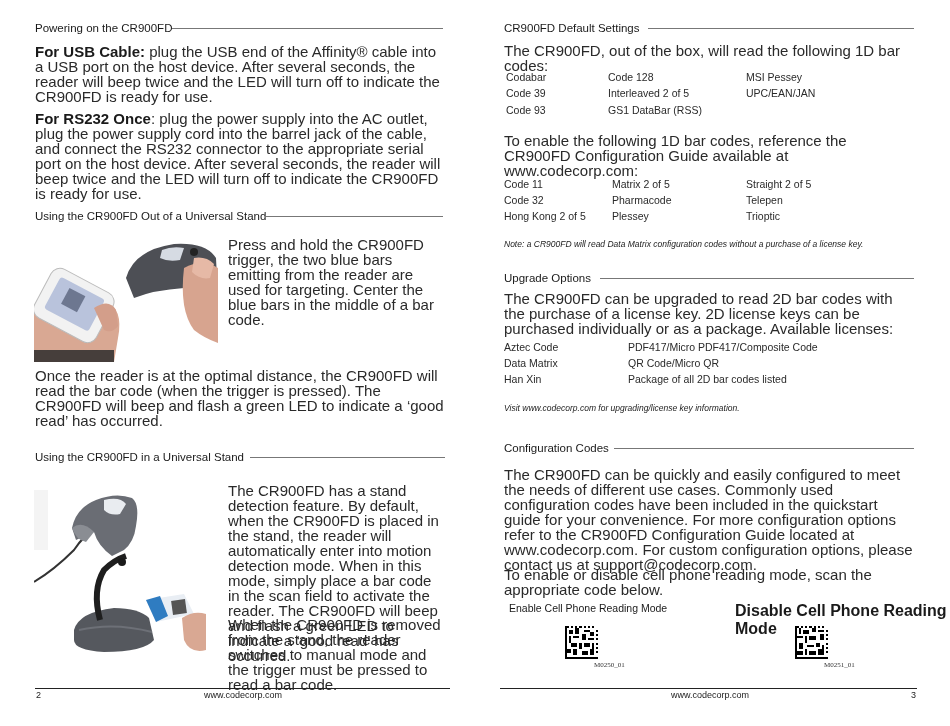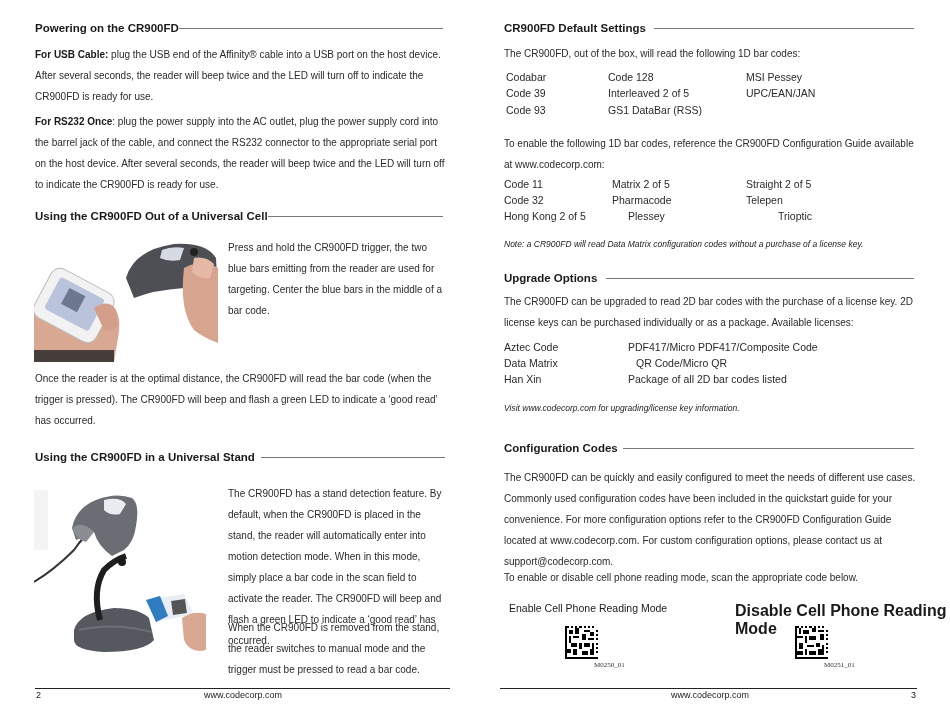--- a/index.html
+++ b/index.html
@@ -5,24 +5,24 @@
     html, body { margin: 0; padding: 0; }
     body {
       width: 950px; height: 726px; background: #ffffff; position: relative; overflow: hidden;
       font-family: "Liberation Sans", sans-serif; color: #2a2a2a; font-size: 10.5px;
     }
     .page { position: absolute; top: 0; height: 726px; }
     .page.left { left: 0; width: 475px; }
     .page.right { left: 475px; width: 475px; }
     .abs { position: absolute; }
     .heading {
-      position: absolute; display: flex; align-items: center; font-weight: bold; font-size: 11.5px; color: #1a1a1a; justify-content: flex-end;
+      position: absolute; display: flex; align-items: center; font-weight: normal; font-size: 11.5px; color: #1a1a1a; justify-content: flex-end;
     }
     .heading .rule { flex: 1; height: 0; border-top: 1.2px solid #777; margin-left: 6px; }
-    .p { position: absolute; line-height: 21px; font-size: 10px; }
+    .p { position: absolute; line-height: 15px; font-size: 15px; }
     .p b { color: #1a1a1a; }
     .grid3 { position: absolute; font-size: 10.5px; line-height: 16px; }
     .grid3 .row { display: flex; }
     .note { position: absolute; font-size: 8.5px; color: #222; font-style: italic; }
     .footer-rule { position: absolute; top: 688px; border-top: 1.5px solid #222; }
     .footer-text { position: absolute; top: 690px; font-size: 9px; color: #222; }
     .barcode { position: absolute; width: 33px; height: 33px; }
     .bc-label { position: absolute; font-family: "Liberation Serif", serif; font-size: 7px; color: #333; padding-left: 28px; }
     .photo { position: absolute; background: #fff; }
   </style>
@@ -38,21 +38,21 @@
 
   <div class="p" style="left:35px; top:44px; width:410px;">
     <b>For USB Cable:</b><span> plug the USB end of the Affinity® cable into a USB port on the host device. After several seconds, the reader will beep twice and the LED will turn off to indicate the CR900FD is ready for use.</span>
   </div>
 
   <div class="p" style="left:35px; top:111px; width:412px;">
     <b>For RS232 Once</b><span>: plug the power supply into the AC outlet, plug the power supply cord into the barrel jack of the cable, and connect the RS232 connector to the appropriate serial port on the host device. After several seconds, the reader will beep twice and the LED will turn off to indicate the CR900FD is ready for use.</span>
   </div>
 
   <div class="heading" style="left:35px; top:210px; width:408px;">
-    <span>Using the CR900FD Out of a Universal Cell</span>
+    <span>Using the CR900FD Out of a Universal Stand</span>
       <span class="rule" style="margin-left:0"></span>
   </div>
 
   <div class="photo" style="left:34px; top:238px; width:184px; height:124px;">
     <svg width="184" height="124" viewBox="0 0 184 124">
 
       <path d="M0 75 Q10 60 30 58 L70 62 Q90 70 84 100 L80 124 L0 124 Z" fill="#d9a893"></path>
       <rect x="5" y="40" width="70" height="55" rx="10" fill="#f2f2f2" stroke="#bbb" transform="rotate(28 40 67)"></rect>
       <rect x="15" y="48" width="50" height="36" rx="3" fill="#b9c3dc" transform="rotate(28 40 67)"></rect>
       <rect x="28" y="54" width="18" height="18" fill="#6d7790" transform="rotate(28 40 67)"></rect>
@@ -138,42 +138,42 @@
     <div class="row" style="height:16px;">
       <span style="width:108px">Code 11</span>
       <span style="width:134px">Matrix 2 of 5</span>
       <span>Straight 2 of 5</span>
     </div>
     <div class="row" style="height:16px;">
       <span style="width:108px">Code 32</span>
       <span style="width:134px">Pharmacode</span>
       <span>Telepen</span>
     </div>
-    <div class="row" style="height:16px;gap:16px;">
+    <div class="row" style="height:16px;">
       <span style="width:108px">Hong Kong 2 of 5</span>
       <span style="width:134px">Plessey</span>
       <span>Trioptic</span>
     </div>
   </div>
 
   <div class="note" style="left:29px; top:239px;">Note: a CR900FD will read Data Matrix configuration codes without a purchase of a license key.</div>
 
   <div class="heading" style="left:29px; top:272px; width:410px;">
     <span>Upgrade Options</span>
       <span class="rule" style="margin-left:9px"></span>
   </div>
 
   <div class="p" style="left:29px; top:291px; width:412px;">The CR900FD can be upgraded to read 2D bar codes with the purchase of a license key. 2D license keys can be purchased individually or as a package. Available licenses:</div>
 
   <div class="grid3" style="left:29px; top:339px;">
     <div class="row" style="height:16px;">
       <span style="width:124px">Aztec Code</span>
       <span>PDF417/Micro PDF417/Composite Code</span>
     </div>
-    <div class="row" style="height:16px;gap:8px;">
+    <div class="row" style="height:16px;">
       <span style="width:124px">Data Matrix</span>
       <span>QR Code/Micro QR</span>
     </div>
     <div class="row" style="height:16px;">
       <span style="width:124px">Han Xin</span>
       <span>Package of all 2D bar codes listed</span>
     </div>
   </div>
 
   <div class="note" style="left:29px; top:403px;">Visit www.codecorp.com for upgrading/license key information.</div>

